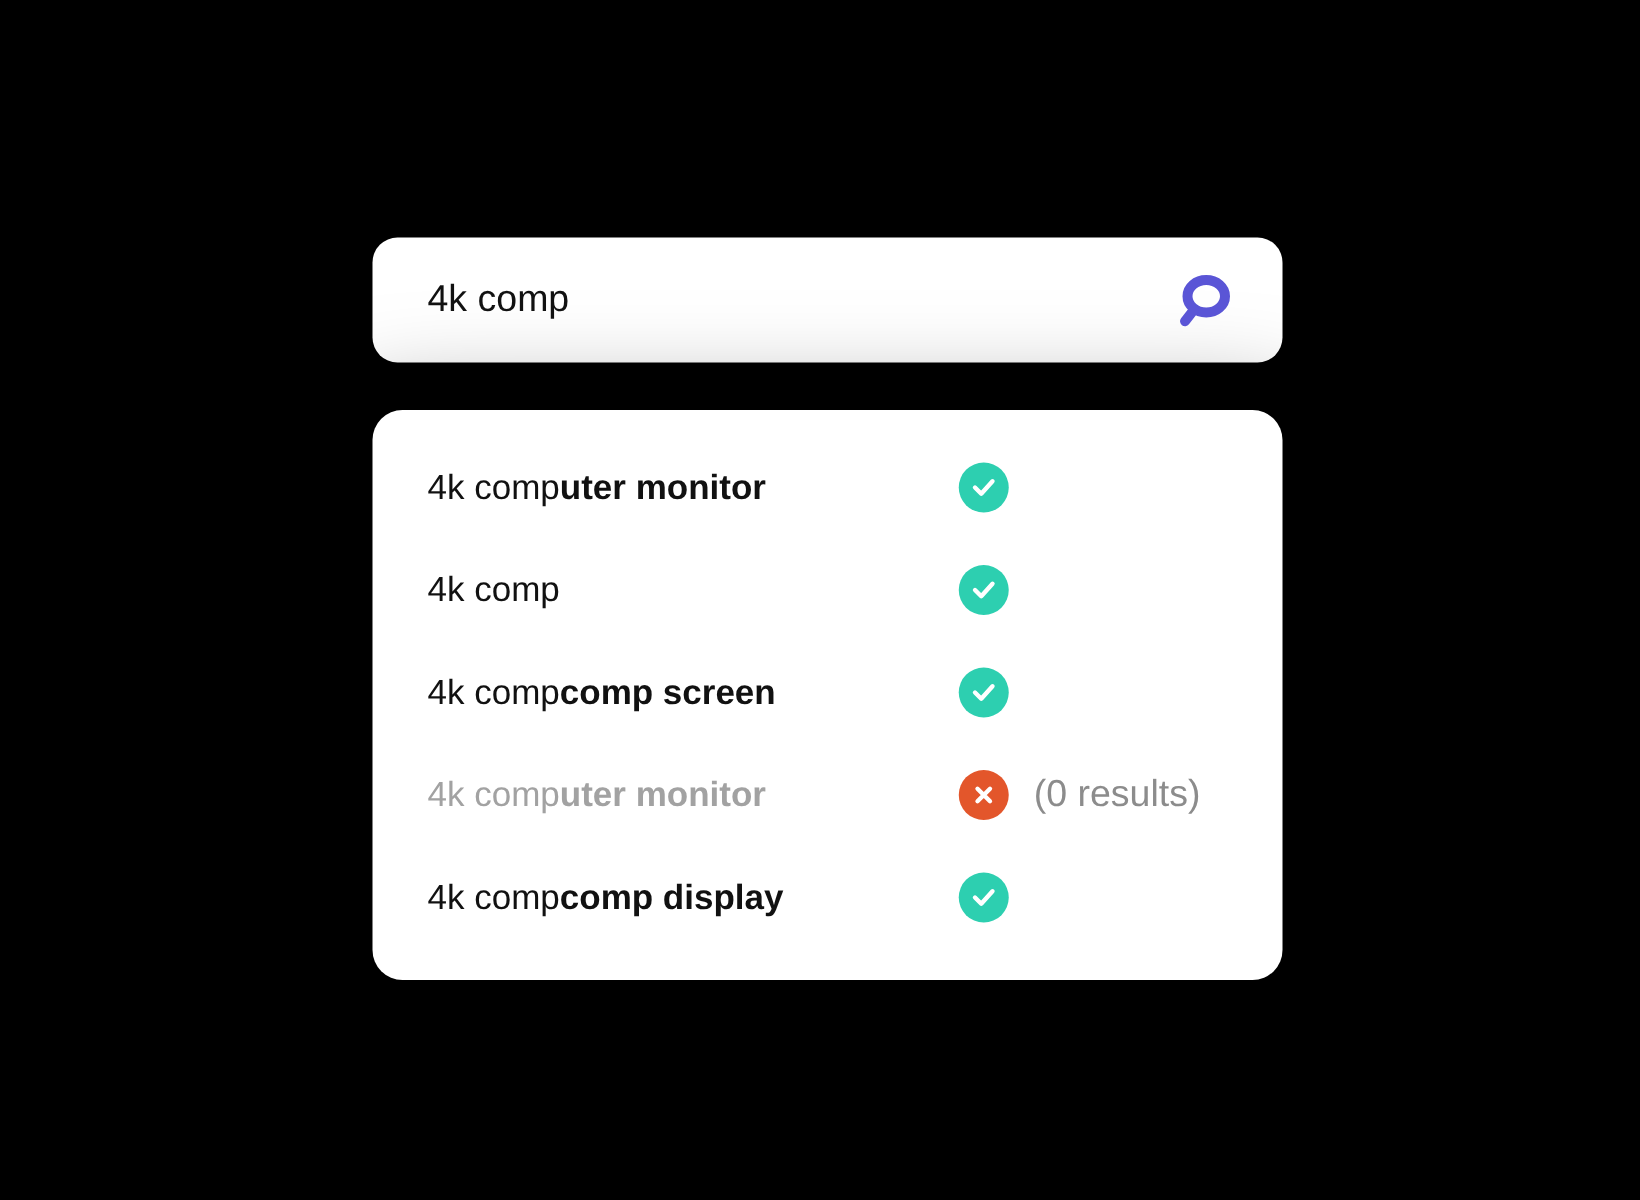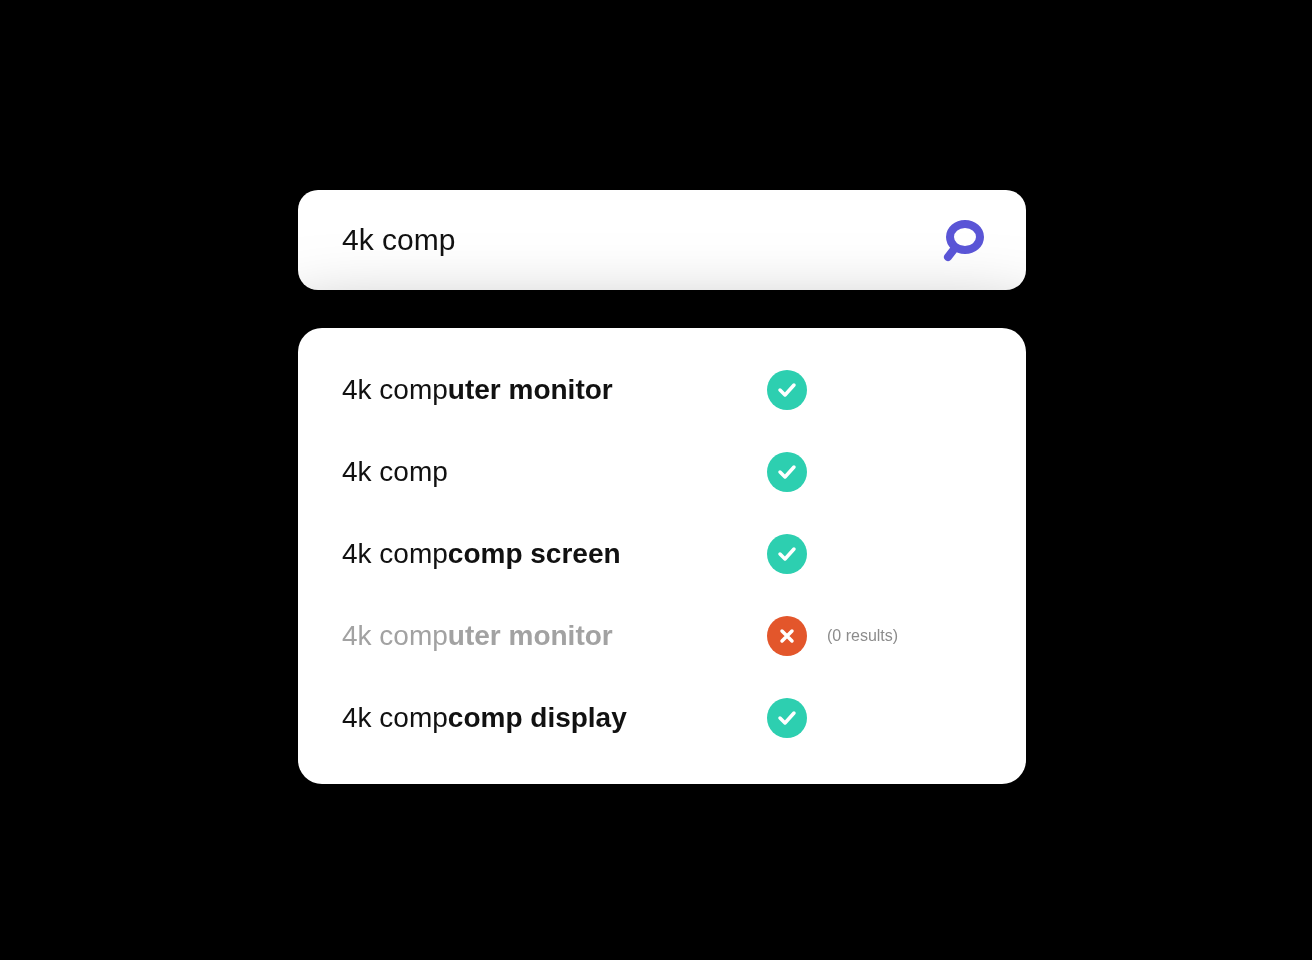--- a/index.html
+++ b/index.html
@@ -69,21 +69,21 @@
       border-radius: 50%;
       display: flex;
       align-items: center;
       justify-content: center;
       flex: 0 0 auto;
     }
     .status-icon.check { background: #2dcfb0; }
     .status-icon.cross { background: #e3562b; }
     .status-icon svg { display:block; }
     .result-note {
-      font-size: 16px;
+      font-size: 30px;
       color: #8c8c8c;
       font-weight:400;
     }
   </style>
 </head>
 <body>
 
 <div class="container">
 
   <div class="search-bar">

